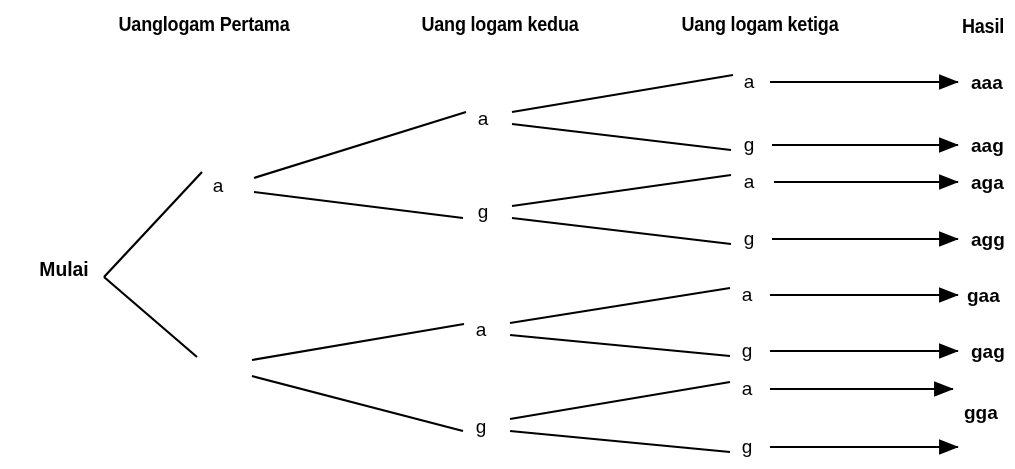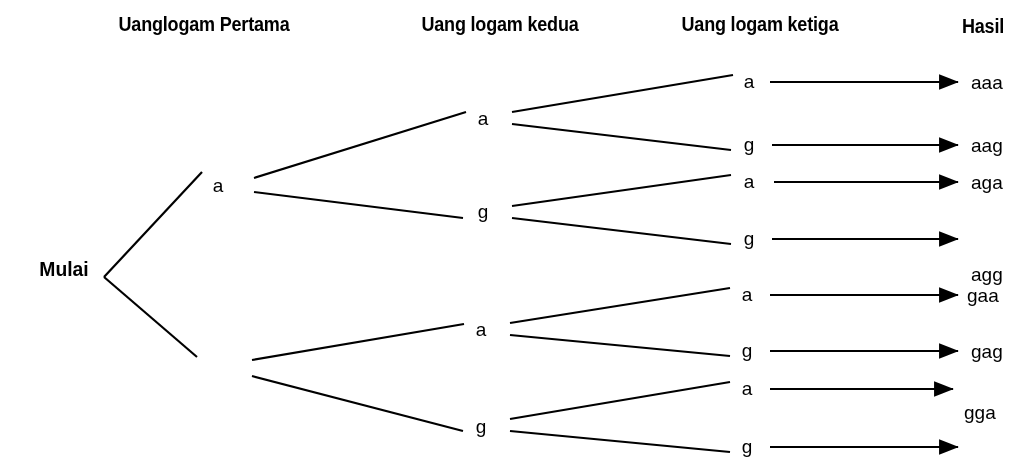--- a/index.html
+++ b/index.html
@@ -52,21 +52,21 @@
     font-weight: normal;
     font-size: 19px;
     line-height: 19px;
     color: #000000;
     white-space: nowrap;
     transform: translate(-50%, -50%);
   }
   .result-label {
     position: absolute;
     font-family: "Liberation Sans", sans-serif;
-    font-weight: normal;
+    font-weight: bold;
     font-size: 19px;
     line-height: 19px;
     color: #000000;
     white-space: nowrap;
     transform: translate(0, -50%);
   }
 </style>
 </head>
 <body>
 
@@ -128,20 +128,20 @@
       <div class="node-label" style="left: 747px; top: 294px;">a</div>
       <div class="node-label" style="left: 747px; top: 350px;">g</div>
       <div class="node-label" style="left: 747px; top: 388px;">a</div>
       <div class="node-label" style="left: 747px; top: 446px;">g</div>
     </div>
 
   <div id="results-layer">
       <div class="result-label" style="left: 971px; top: 82px;">aaa</div>
       <div class="result-label" style="left: 971px; top: 145px; text-align: right;">aag</div>
       <div class="result-label" style="left: 971px; top: 182px; text-align: right;">aga</div>
-      <div class="result-label" style="left: 971px; top: 239px; margin-top: 35px;">agg</div>
+      <div class="result-label" style="left: 971px; top: 239px;">agg</div>
       <div class="result-label" style="left: 967px; top: 295px;">gaa</div>
       <div class="result-label" style="left: 971px; top: 351px;">gag</div>
       <div class="result-label" style="left: 964px; top: 389px; margin-top: 23px;">gga</div>
       <div class="result-label" style="left: 1024px; top: 447px;">ggg</div>
     </div>
 
 </div>
 
 </body></html>

